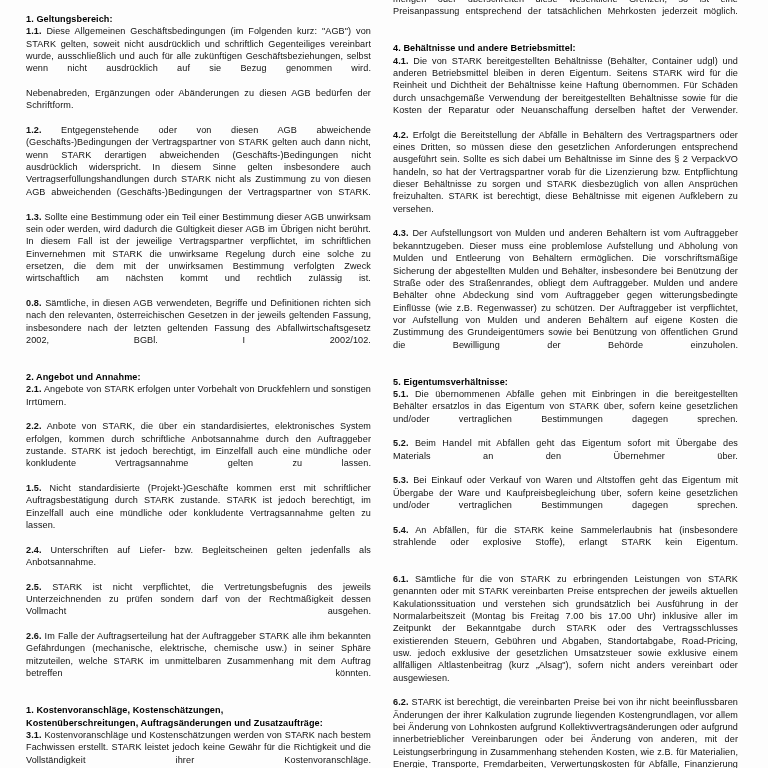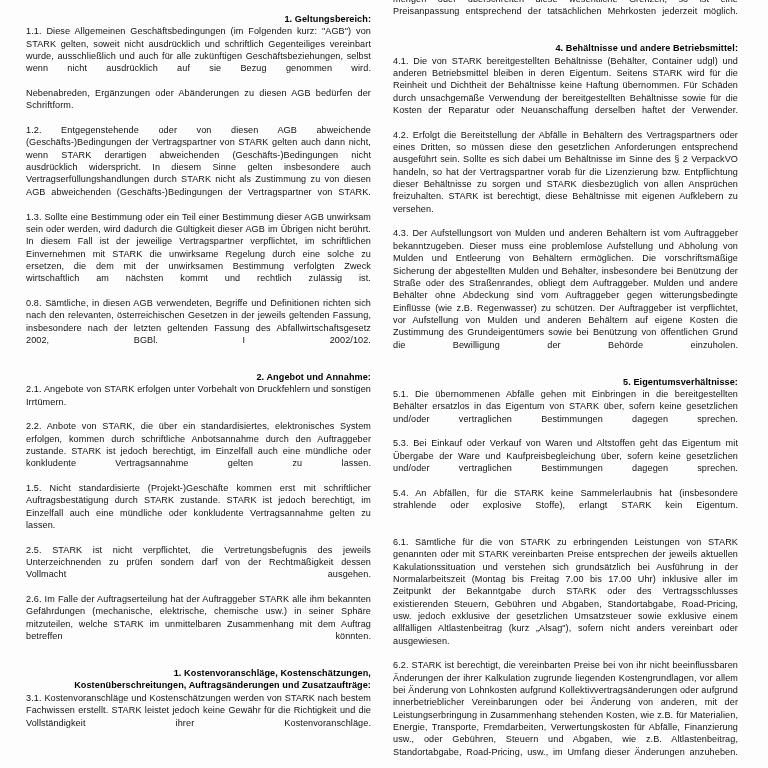--- a/index.html
+++ b/index.html
@@ -66,29 +66,29 @@
     color: #111111;
     letter-spacing: 0.01em;
     word-spacing: 0.02em;
   }
   h2.heading {
     margin: 0;
     padding: 0;
     font-size: 9.1px;
     line-height: 12.35px;
     font-weight: bold;
-    text-align: right;
+    text-align: left;
     color: #000000;
     letter-spacing: 0.01em;
   }
   .spacer {
     height: 12.3px;
   }
   b.num {
-    font-weight: normal;
+    font-weight: bold;
   }
   
   p.para::after {
     content: "";
     display: inline-block;
     width: 100%;
   }
 </style>
 </head>
 <body>
@@ -104,40 +104,42 @@
           <p class="para"><b class="num">1.1.</b> Diese Allgemeinen Geschäftsbedingungen (im Folgenden kurz: "AGB") von STARK gelten, soweit nicht ausdrücklich und schriftlich Gegenteiliges vereinbart wurde, ausschließlich und auch für alle zukünftigen Geschäftsbeziehungen, selbst wenn nicht ausdrücklich auf sie Bezug genommen wird.</p>
           <p class="para">Nebenabreden, Ergänzungen oder Abänderungen zu diesen AGB bedürfen der Schriftform.</p>
           <p class="para"><b class="num">1.2.</b> Entgegenstehende oder von diesen AGB abweichende (Geschäfts-)Bedingungen der Vertragspartner von STARK gelten auch dann nicht, wenn STARK derartigen abweichenden (Geschäfts-)Bedingungen nicht ausdrücklich widerspricht. In diesem Sinne gelten insbesondere auch Vertragserfüllungshandlungen durch STARK nicht als Zustimmung zu von diesen AGB abweichenden (Geschäfts-)Bedingungen der Vertragspartner von STARK.</p>
           <p class="para"><b class="num">1.3.</b> Sollte eine Bestimmung oder ein Teil einer Bestimmung dieser AGB unwirksam sein oder werden, wird dadurch die Gültigkeit dieser AGB im Übrigen nicht berührt. In diesem Fall ist der jeweilige Vertragspartner verpflichtet, im schriftlichen Einvernehmen mit STARK die unwirksame Regelung durch eine solche zu ersetzen, die dem mit der unwirksamen Bestimmung verfolgten Zweck wirtschaftlich am nächsten kommt und rechtlich zulässig ist.</p>
           <p class="para"><b class="num">0.8.</b> Sämtliche, in diesen AGB verwendeten, Begriffe und Definitionen richten sich nach den relevanten, österreichischen Gesetzen in der jeweils geltenden Fassung, insbesondere nach der letzten geltenden Fassung des Abfallwirtschaftsgesetz 2002, BGBl. I 2002/102.</p>
           <div class="spacer"></div>
           <h2 class="heading">2. Angebot und Annahme:</h2>
           <p class="para"><b class="num">2.1.</b> Angebote von STARK erfolgen unter Vorbehalt von Druckfehlern und sonstigen Irrtümern.</p>
           <p class="para"><b class="num">2.2.</b> Anbote von STARK, die über ein standardisiertes, elektronisches System erfolgen, kommen durch schriftliche Anbotsannahme durch den Auftraggeber zustande. STARK ist jedoch berechtigt, im Einzelfall auch eine mündliche oder konkludente Vertragsannahme gelten zu lassen.</p>
           <p class="para"><b class="num">1.5.</b> Nicht standardisierte (Projekt-)Geschäfte kommen erst mit schriftlicher Auftragsbestätigung durch STARK zustande. STARK ist jedoch berechtigt, im Einzelfall auch eine mündliche oder konkludente Vertragsannahme gelten zu lassen.</p>
+          <p class="para"><b class="num">2.4.</b> Unterschriften auf Liefer- bzw. Begleitscheinen gelten jedenfalls als Anbotsannahme.</p>
           <p class="para"><b class="num">2.5.</b> STARK ist nicht verpflichtet, die Vertretungsbefugnis des jeweils Unterzeichnenden zu prüfen sondern darf von der Rechtmäßigkeit dessen Vollmacht ausgehen.</p>
           <p class="para"><b class="num">2.6.</b> Im Falle der Auftragserteilung hat der Auftraggeber STARK alle ihm bekannten Gefährdungen (mechanische, elektrische, chemische usw.) in seiner Sphäre mitzuteilen, welche STARK im unmittelbaren Zusammenhang mit dem Auftrag betreffen könnten.</p>
           <div class="spacer"></div>
           <h2 class="heading">1. Kostenvoranschläge, Kostenschätzungen,</h2>
           <h2 class="heading">Kostenüberschreitungen, Auftragsänderungen und Zusatzaufträge:</h2>
           <p class="para"><b class="num">3.1.</b> Kostenvoranschläge und Kostenschätzungen werden von STARK nach bestem Fachwissen erstellt. STARK leistet jedoch keine Gewähr für die Richtigkeit und die Vollständigkeit ihrer Kostenvoranschläge.</p>
         </div>
     </div>
 
     <div class="col col-right">
       <div class="col-inner" id="right-col-inner">
           <p class="para">mengen oder überschreiten diese wesentliche Grenzen, so ist eine Preisanpassung entsprechend der tatsächlichen Mehrkosten jederzeit möglich.</p>
           <div class="spacer"></div>
           <h2 class="heading">4. Behältnisse und andere Betriebsmittel:</h2>
           <p class="para"><b class="num">4.1.</b> Die von STARK bereitgestellten Behältnisse (Behälter, Container udgl) und anderen Betriebsmittel bleiben in deren Eigentum. Seitens STARK wird für die Reinheit und Dichtheit der Behältnisse keine Haftung übernommen. Für Schäden durch unsachgemäße Verwendung der bereitgestellten Behältnisse sowie für die Kosten der Reparatur oder Neuanschaffung derselben haftet der Verwender.</p>
           <p class="para"><b class="num">4.2.</b> Erfolgt die Bereitstellung der Abfälle in Behältern des Vertragspartners oder eines Dritten, so müssen diese den gesetzlichen Anforderungen entsprechend ausgeführt sein. Sollte es sich dabei um Behältnisse im Sinne des § 2 VerpackVO handeln, so hat der Vertragspartner vorab für die Lizenzierung bzw. Entpflichtung dieser Behältnisse zu sorgen und STARK diesbezüglich von allen Ansprüchen freizuhalten. STARK ist berechtigt, diese Behältnisse mit eigenen Aufklebern zu versehen.</p>
           <p class="para"><b class="num">4.3.</b> Der Aufstellungsort von Mulden und anderen Behältern ist vom Auftraggeber bekanntzugeben. Dieser muss eine problemlose Aufstellung und Abholung von Mulden und Entleerung von Behältern ermöglichen. Die vorschriftsmäßige Sicherung der abgestellten Mulden und Behälter, insbesondere bei Benützung der Straße oder des Straßenrandes, obliegt dem Auftraggeber. Mulden und andere Behälter ohne Abdeckung sind vom Auftraggeber gegen witterungsbedingte Einflüsse (wie z.B. Regenwasser) zu schützen. Der Auftraggeber ist verpflichtet, vor Aufstellung von Mulden und anderen Behältern auf eigene Kosten die Zustimmung des Grundeigentümers sowie bei Benützung von öffentlichen Grund die Bewilligung der Behörde einzuholen.</p>
           <div class="spacer"></div>
           <h2 class="heading">5. Eigentumsverhältnisse:</h2>
           <p class="para"><b class="num">5.1.</b> Die übernommenen Abfälle gehen mit Einbringen in die bereitgestellten Behälter ersatzlos in das Eigentum von STARK über, sofern keine gesetzlichen und/oder vertraglichen Bestimmungen dagegen sprechen.</p>
+          <p class="para"><b class="num">5.2.</b> Beim Handel mit Abfällen geht das Eigentum sofort mit Übergabe des Materials an den Übernehmer über.</p>
           <p class="para"><b class="num">5.3.</b> Bei Einkauf oder Verkauf von Waren und Altstoffen geht das Eigentum mit Übergabe der Ware und Kaufpreisbegleichung über, sofern keine gesetzlichen und/oder vertraglichen Bestimmungen dagegen sprechen.</p>
           <p class="para"><b class="num">5.4.</b> An Abfällen, für die STARK keine Sammelerlaubnis hat (insbesondere strahlende oder explosive Stoffe), erlangt STARK kein Eigentum.</p>
           <div class="spacer"></div>
           <p class="para"><b class="num">6.1.</b> Sämtliche für die von STARK zu erbringenden Leistungen von STARK genannten oder mit STARK vereinbarten Preise entsprechen der jeweils aktuellen Kakulationssituation und verstehen sich grundsätzlich bei Ausführung in der Normalarbeitszeit (Montag bis Freitag 7.00 bis 17.00 Uhr) inklusive aller im Zeitpunkt der Bekanntgabe durch STARK oder des Vertragsschlusses existierenden Steuern, Gebühren und Abgaben, Standortabgabe, Road-Pricing, usw. jedoch exklusive der gesetzlichen Umsatzsteuer sowie exklusive einem allfälligen Altlastenbeitrag (kurz „Alsag"), sofern nicht anders vereinbart oder ausgewiesen.</p>
           <p class="para"><b class="num">6.2.</b> STARK ist berechtigt, die vereinbarten Preise bei von ihr nicht beeinflussbaren Änderungen der ihrer Kalkulation zugrunde liegenden Kostengrundlagen, vor allem bei Änderung von Lohnkosten aufgrund Kollektivvertragsänderungen oder aufgrund innerbetrieblicher Vereinbarungen oder bei Änderung von anderen, mit der Leistungserbringung in Zusammenhang stehenden Kosten, wie z.B. für Materialien, Energie, Transporte, Fremdarbeiten, Verwertungskosten für Abfälle, Finanzierung usw., oder Gebühren, Steuern und Abgaben, wie z.B. Altlastenbeitrag, Standortabgabe, Road-Pricing, usw., im Umfang dieser Änderungen anzuheben.</p>
         </div>
     </div>
 
   </div>
 </div>

